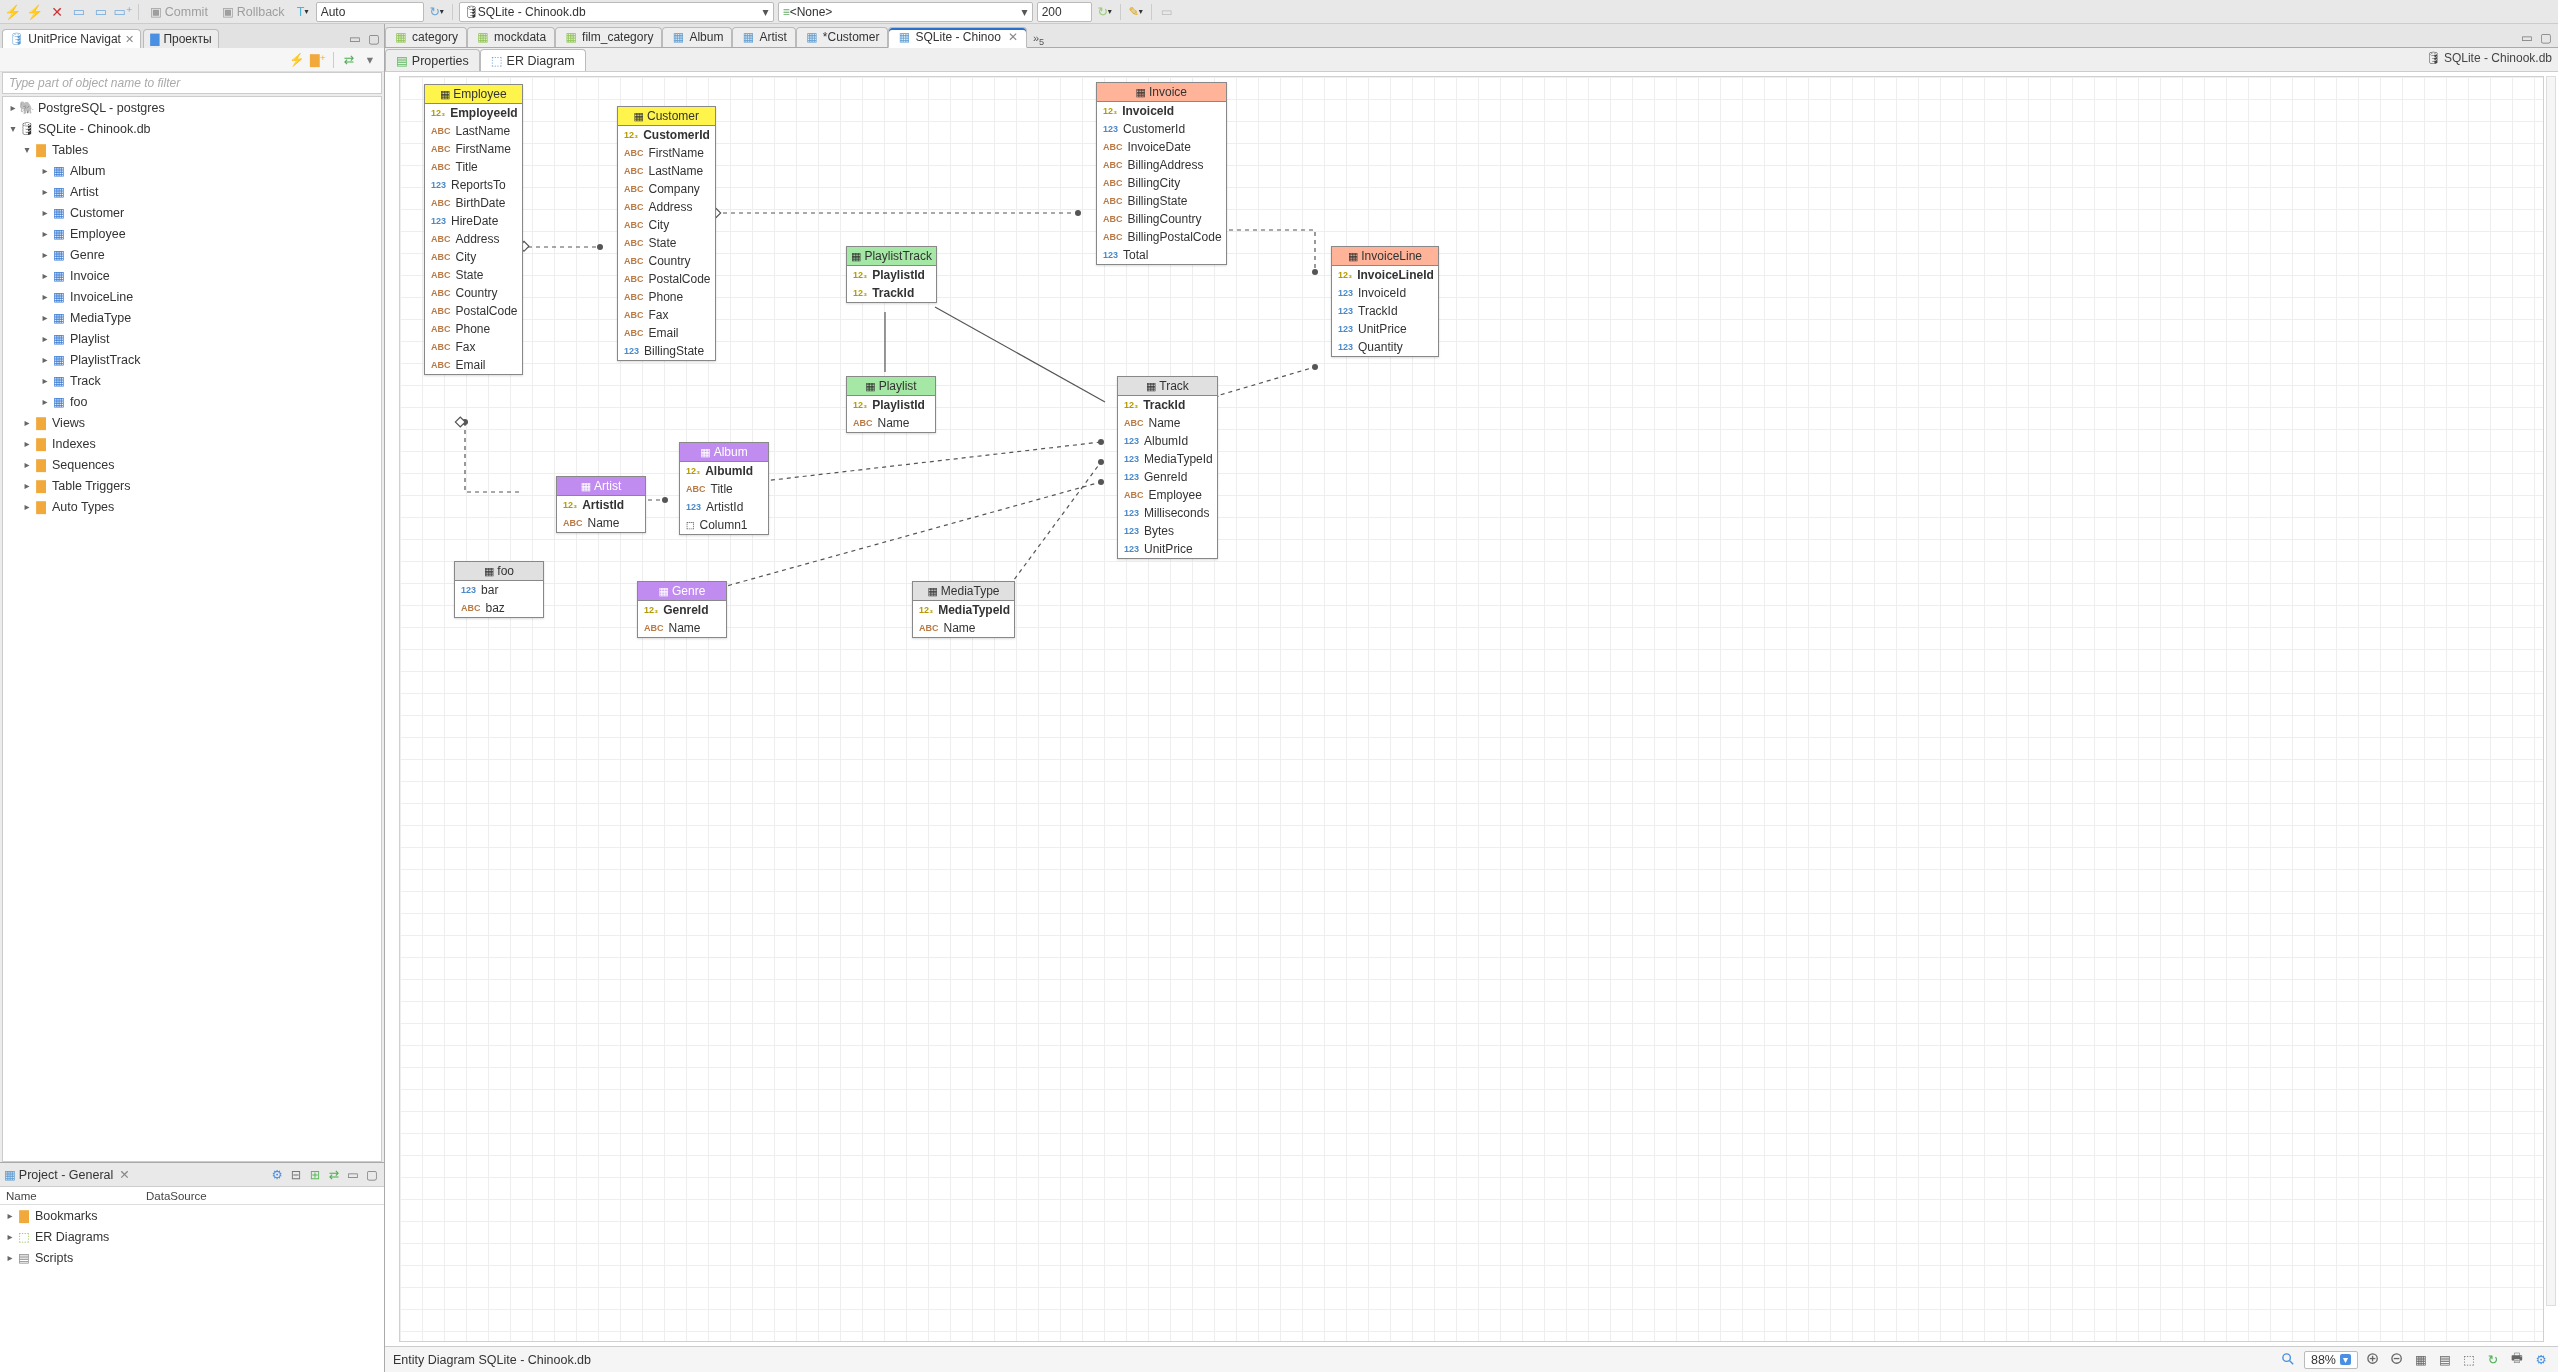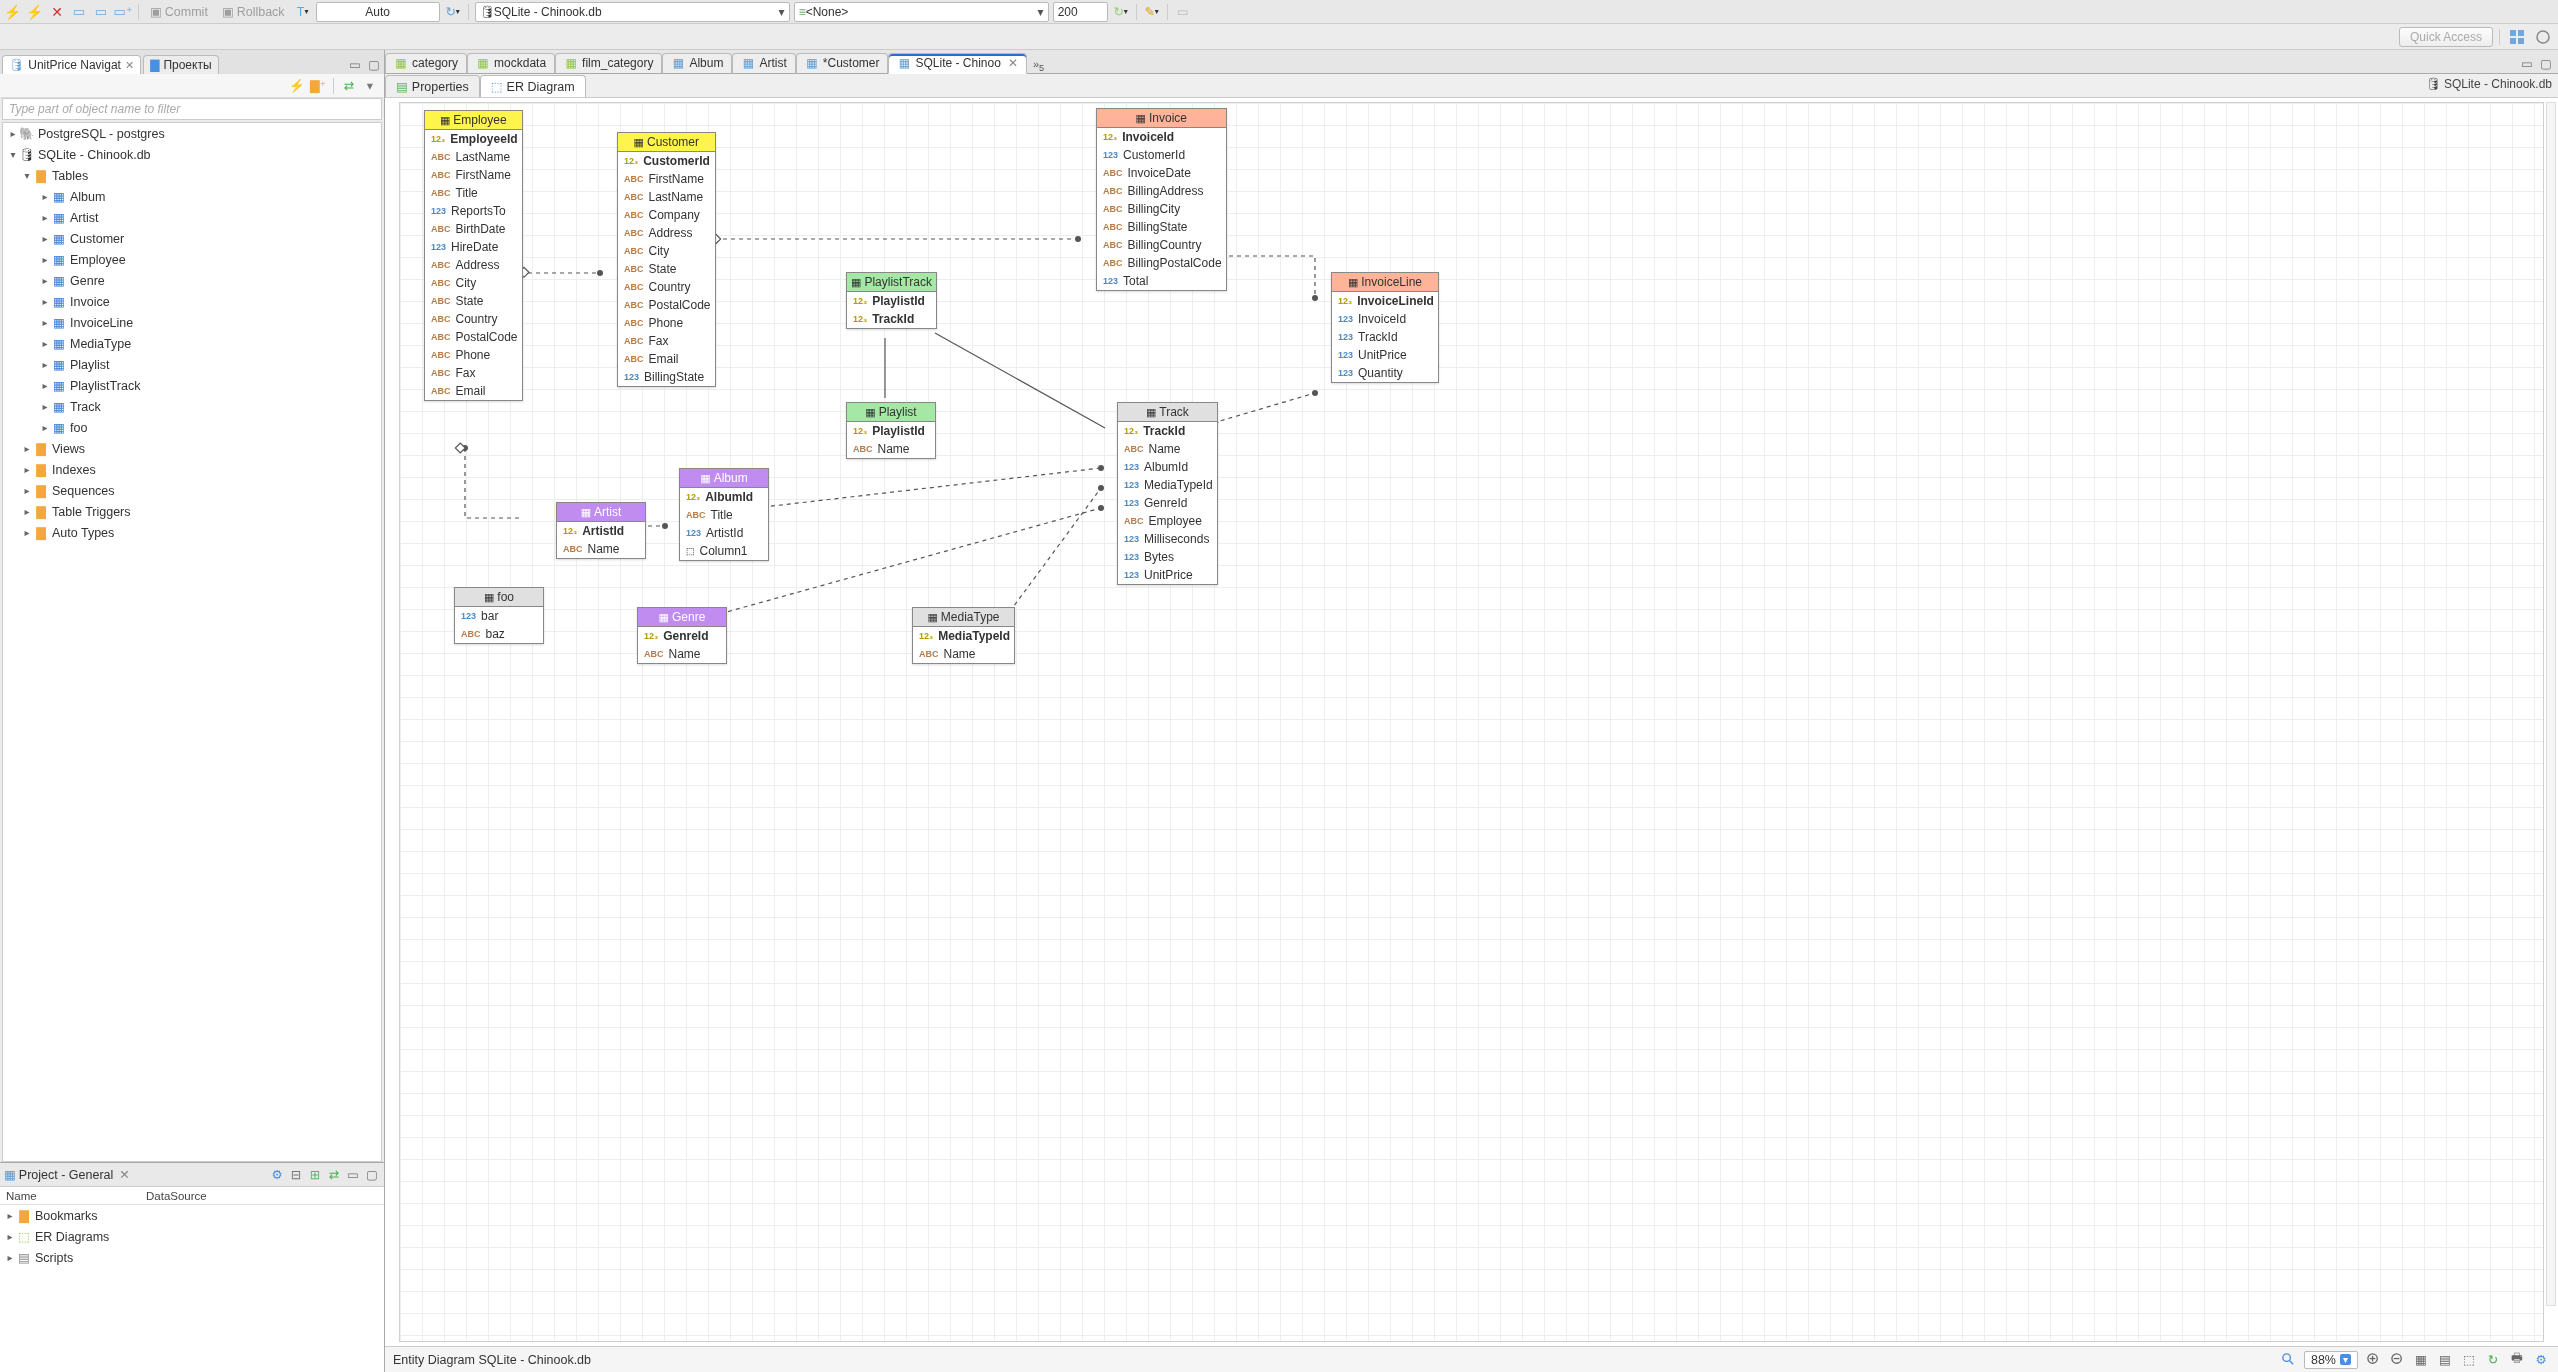--- a/index.html
+++ b/index.html
@@ -121,21 +121,21 @@
         <span>Commit</span>
       </div>
     <div class="tb-text-btn">
         <span>▣</span>
         <span>Rollback</span>
       </div>
     <div class="tb-btn">
         <span style="color:#4db4d7">T</span>
         <span style="font-size:8px">▾</span>
       </div>
-    <div class="dd-combo" style="width:124px; justify-content:center">
+    <div class="dd-combo" style="width:108px; justify-content:flex-start">
         <span>Auto</span>
       </div>
     <div class="tb-btn">
         <span style="color:#6ba4d6">↻</span>
         <span style="font-size:8px">▾</span>
       </div>
     <div class="tb-sep"></div>
     <div class="dd-combo" style="width:315px">
       <span class="db-cyl">🛢</span>
       <span>SQLite - Chinook.db</span>
@@ -157,37 +157,20 @@
     <div class="tb-btn">
         <span style="color:#e0a000">✎</span>
         <span style="font-size:8px">▾</span>
       </div>
     <div class="tb-sep"></div>
     <div class="tb-btn">
         <span style="color:#bbb">▭</span>
       </div>
   </div>
 
-  <div class="sec-toolbar">
-    <div class="qa-btn">Quick Access</div>
-    <div class="tb-sep"></div>
-    <div class="square-ico">
-        <svg viewBox="0 0 16 16">
-          <rect x="1" y="1" width="6" height="6" fill="#6fa8dc"></rect>
-          <rect x="9" y="1" width="6" height="6" fill="#6fa8dc"></rect>
-          <rect x="1" y="9" width="6" height="6" fill="#6fa8dc"></rect>
-          <rect x="9" y="9" width="6" height="6" fill="#6fa8dc"></rect>
-        </svg>
-      </div>
-    <div class="square-ico">
-        <svg viewBox="0 0 16 16">
-          <circle cx="8" cy="8" r="6" fill="none" stroke="#888" stroke-width="1.5"></circle>
-        </svg>
-      </div>
-  </div>
 
   <div class="main-row">
 
     <div class="left-col">
       <div class="view-tabrow">
         <div class="view-tab active">
           <span style="color:#5c9bd1">🛢</span>
           <span>UnitPrice Navigat</span>
           <span class="close-x">✕</span>
         </div>

